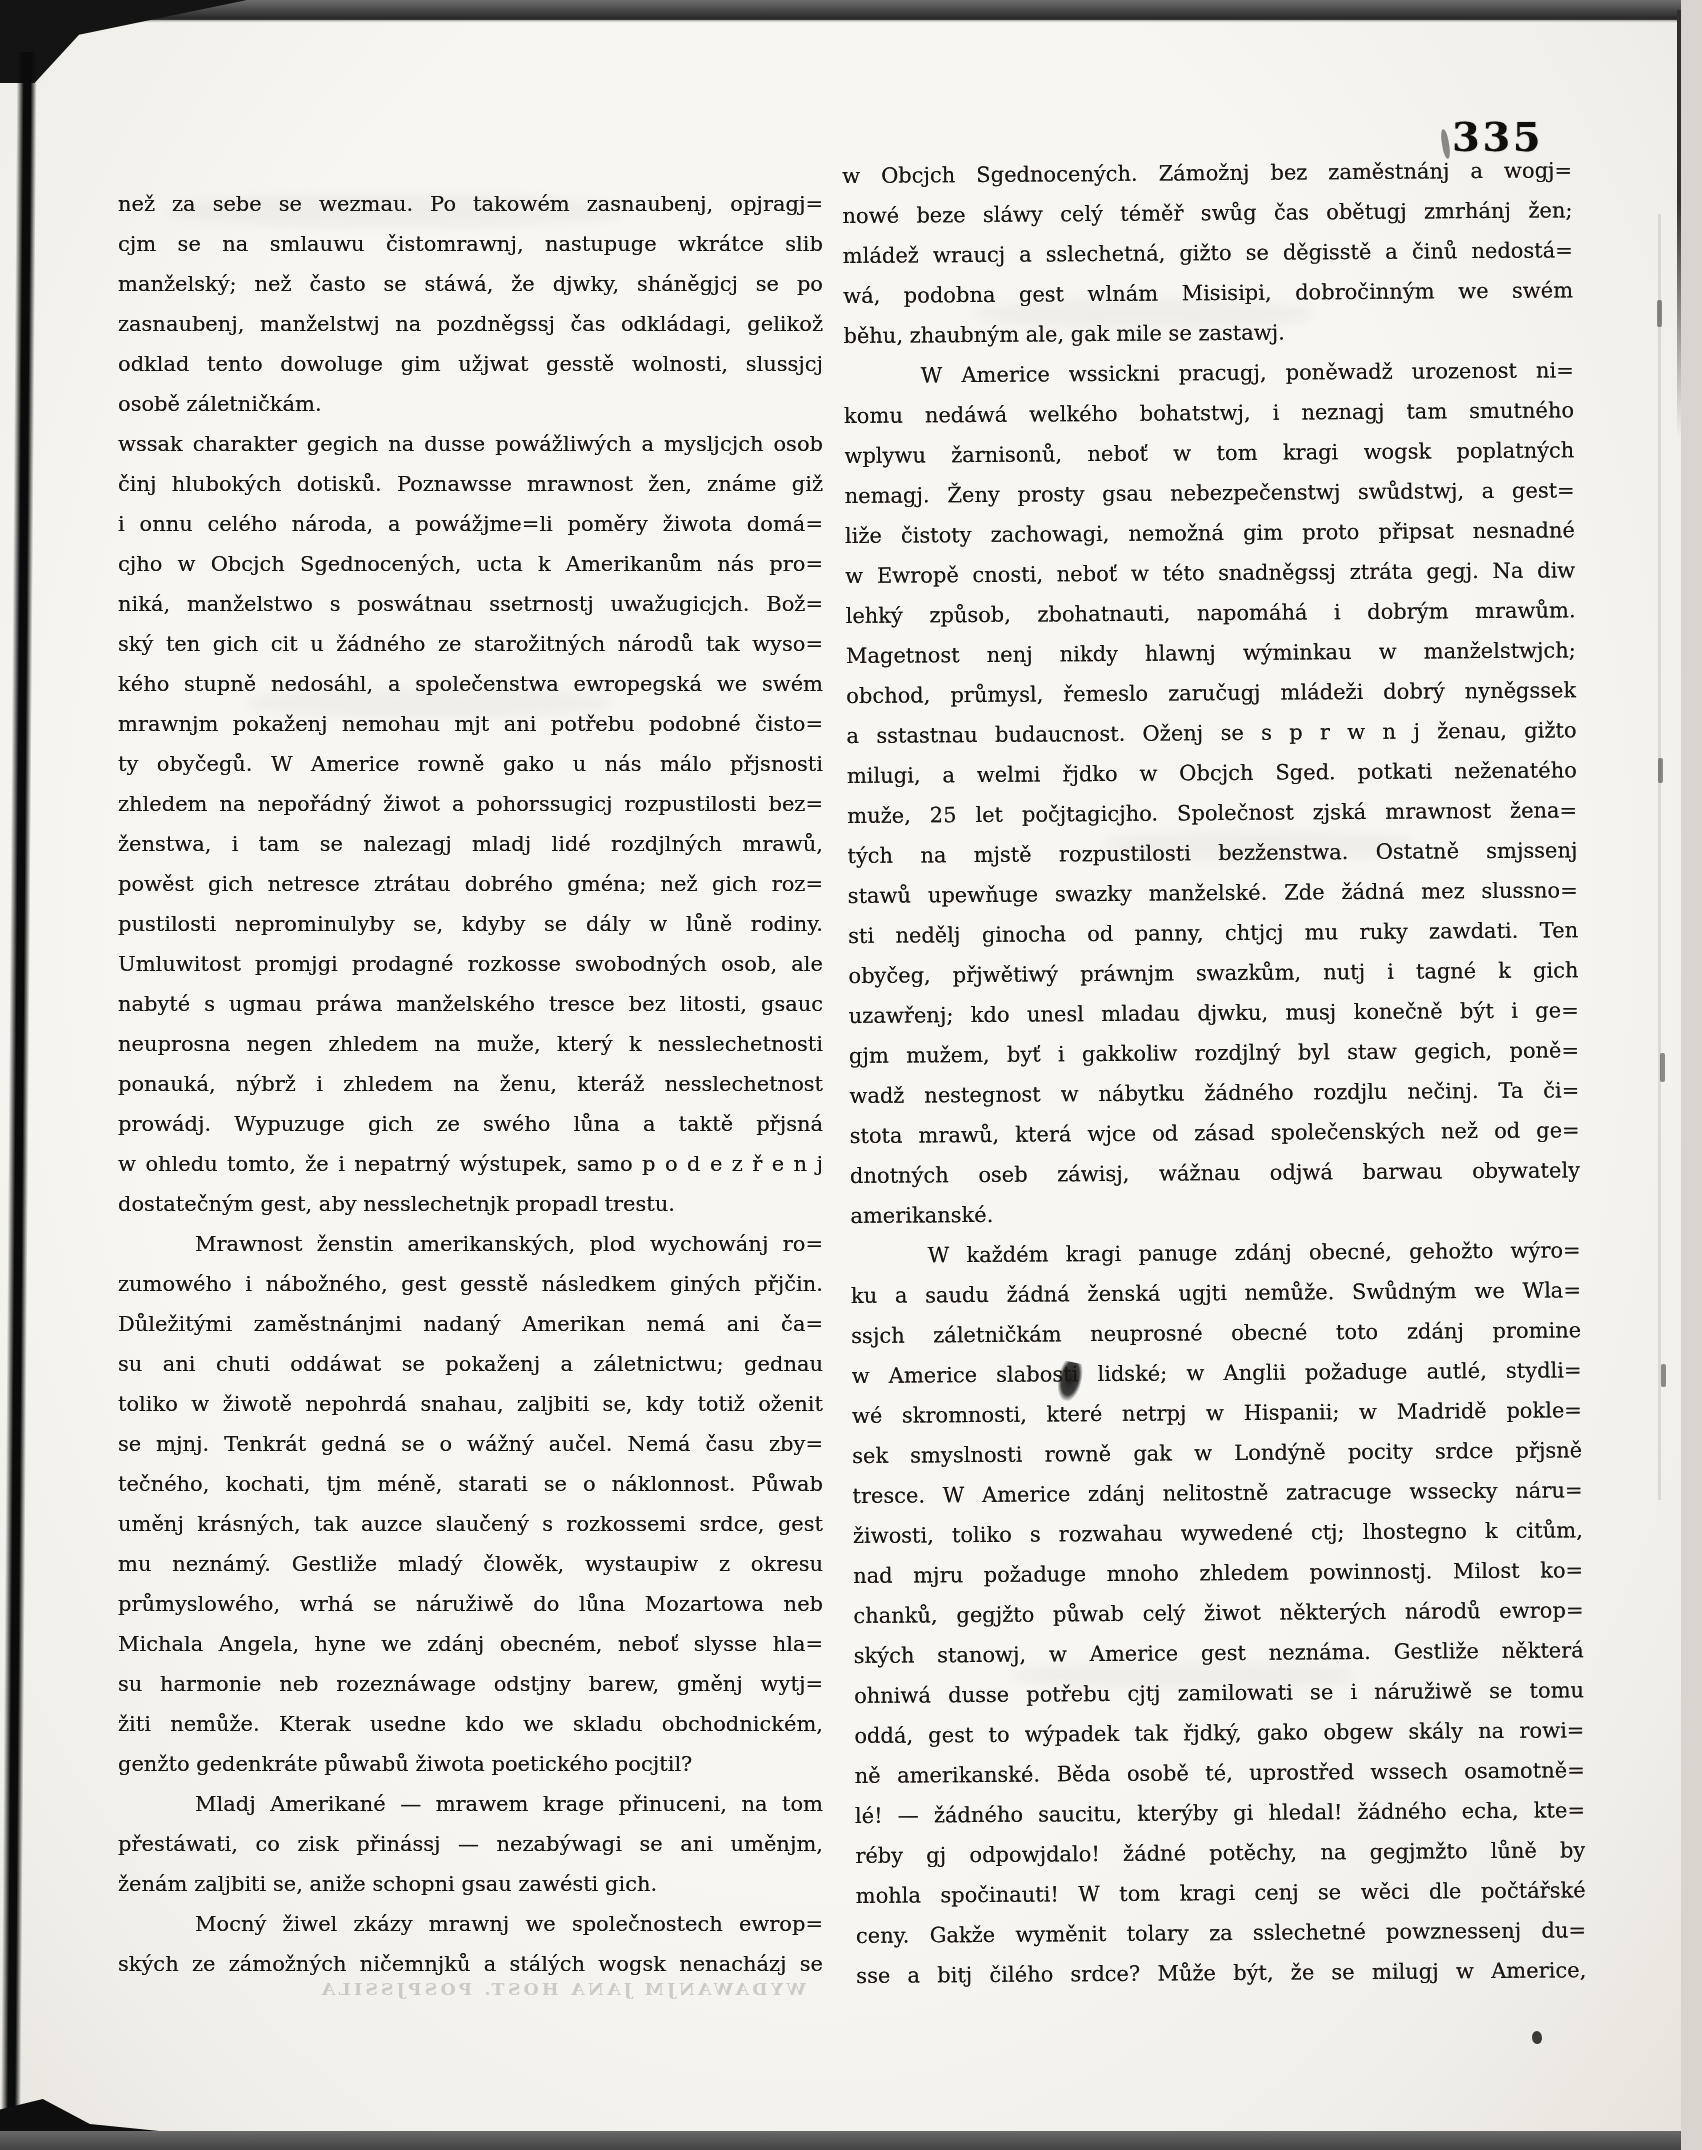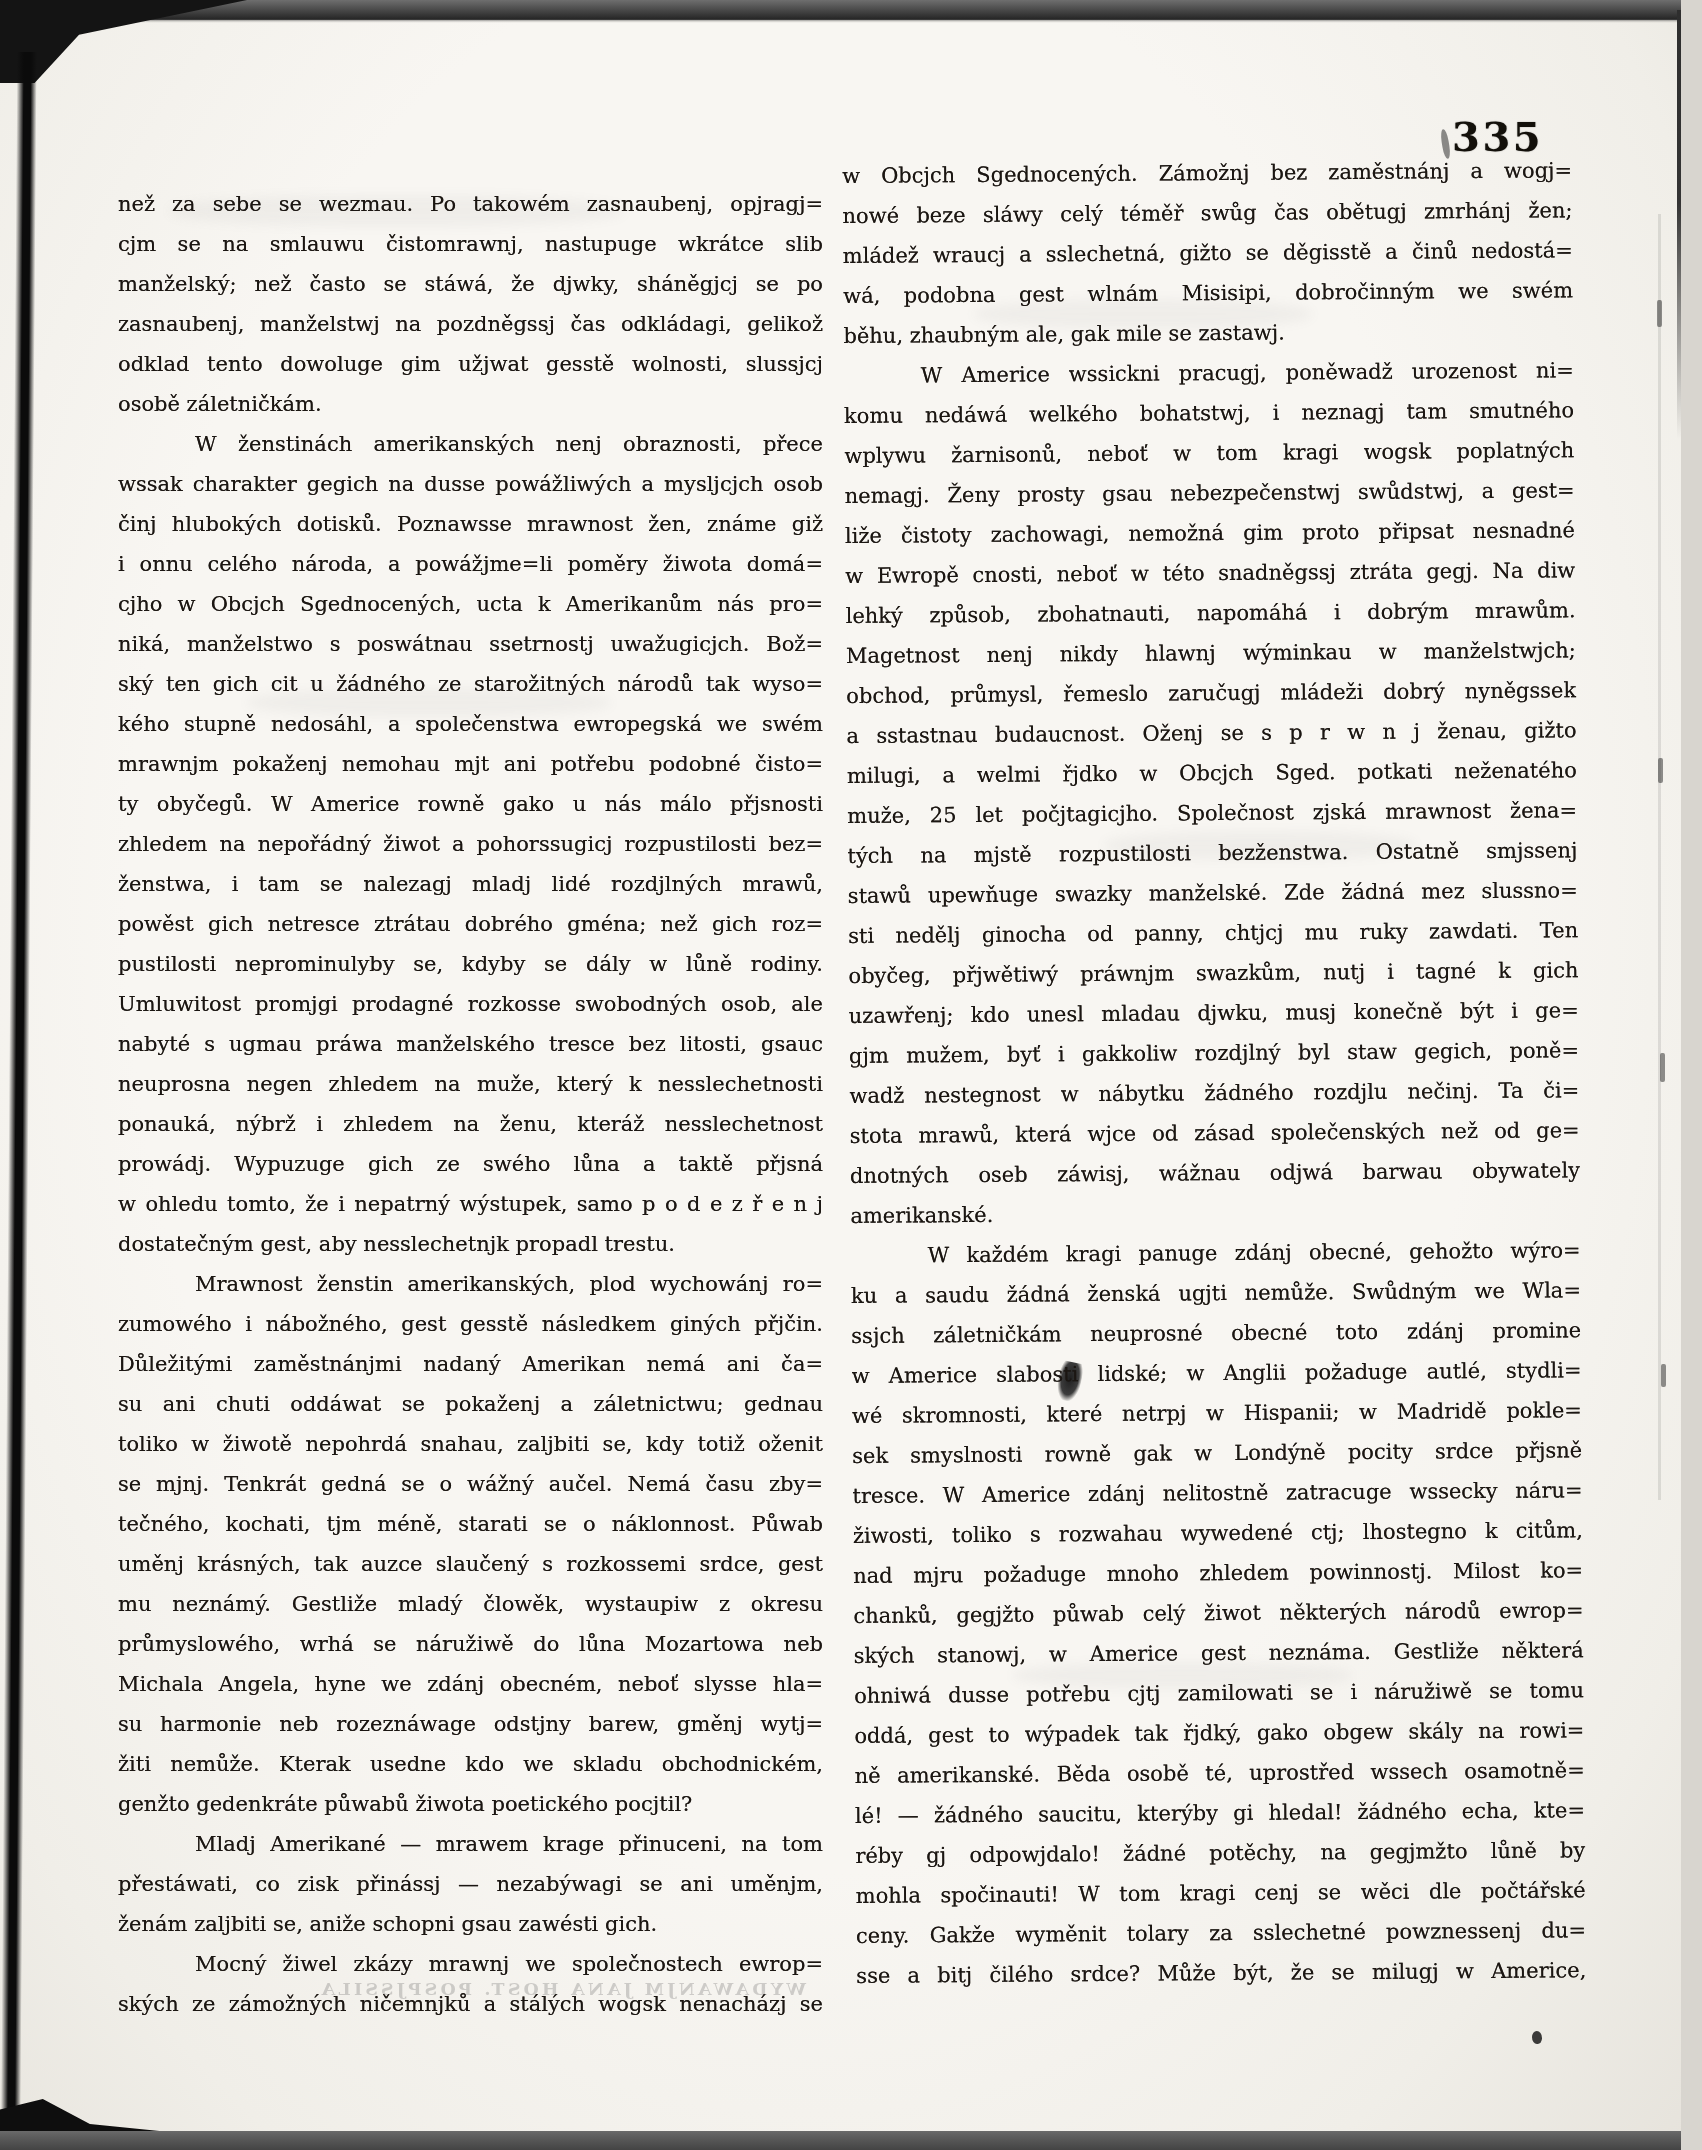--- a/index.html
+++ b/index.html
@@ -77,21 +77,20 @@
 
   <div class="page-num">335</div>
 
   <div class="col col-left">
       <div class="line">než za sebe se wezmau. Po takowém zasnaubenj, opjragj=</div>
       <div class="line">cjm se na smlauwu čistomrawnj, nastupuge wkrátce slib</div>
       <div class="line">manželský; než často se stáwá, že djwky, sháněgjcj se po</div>
       <div class="line">zasnaubenj, manželstwj na pozdněgssj čas odkládagi, gelikož</div>
       <div class="line">odklad tento dowoluge gim užjwat gesstě wolnosti, slussjcj</div>
       <div class="line nj">osobě záletničkám.</div>
-      <div class="line ind">W ženstinách amerikanských nenj obraznosti, přece</div>
       <div class="line">wssak charakter gegich na dusse powážliwých a mysljcjch osob</div>
       <div class="line">činj hlubokých dotisků. Poznawsse mrawnost žen, známe giž</div>
       <div class="line">i onnu celého národa, a powážjme=li poměry žiwota domá=</div>
       <div class="line">cjho w Obcjch Sgednocených, ucta k Amerikanům nás pro=</div>
       <div class="line">niká, manželstwo s poswátnau ssetrnostj uwažugicjch. Bož=</div>
       <div class="line">ský ten gich cit u žádného ze starožitných národů tak wyso=</div>
       <div class="line">kého stupně nedosáhl, a společenstwa ewropegská we swém</div>
       <div class="line">mrawnjm pokaženj nemohau mjt ani potřebu podobné čisto=</div>
       <div class="line">ty obyčegů. W Americe rowně gako u nás málo přjsnosti</div>
       <div class="line">zhledem na nepořádný žiwot a pohorssugicj rozpustilosti bez=</div>

